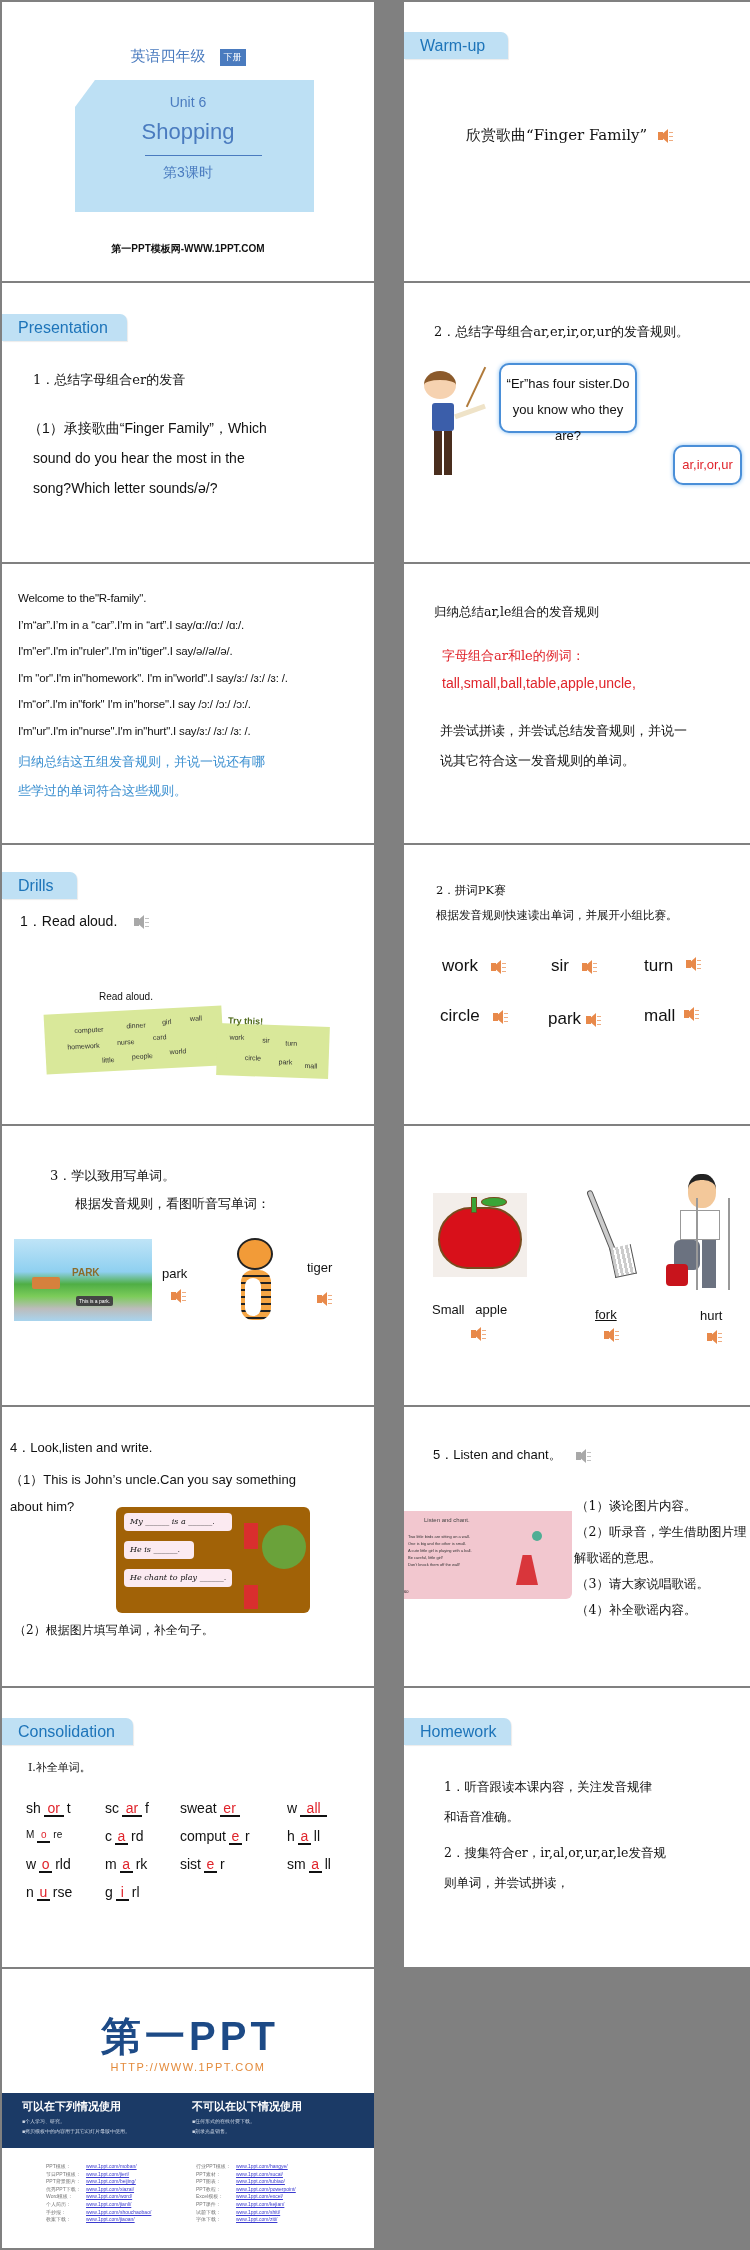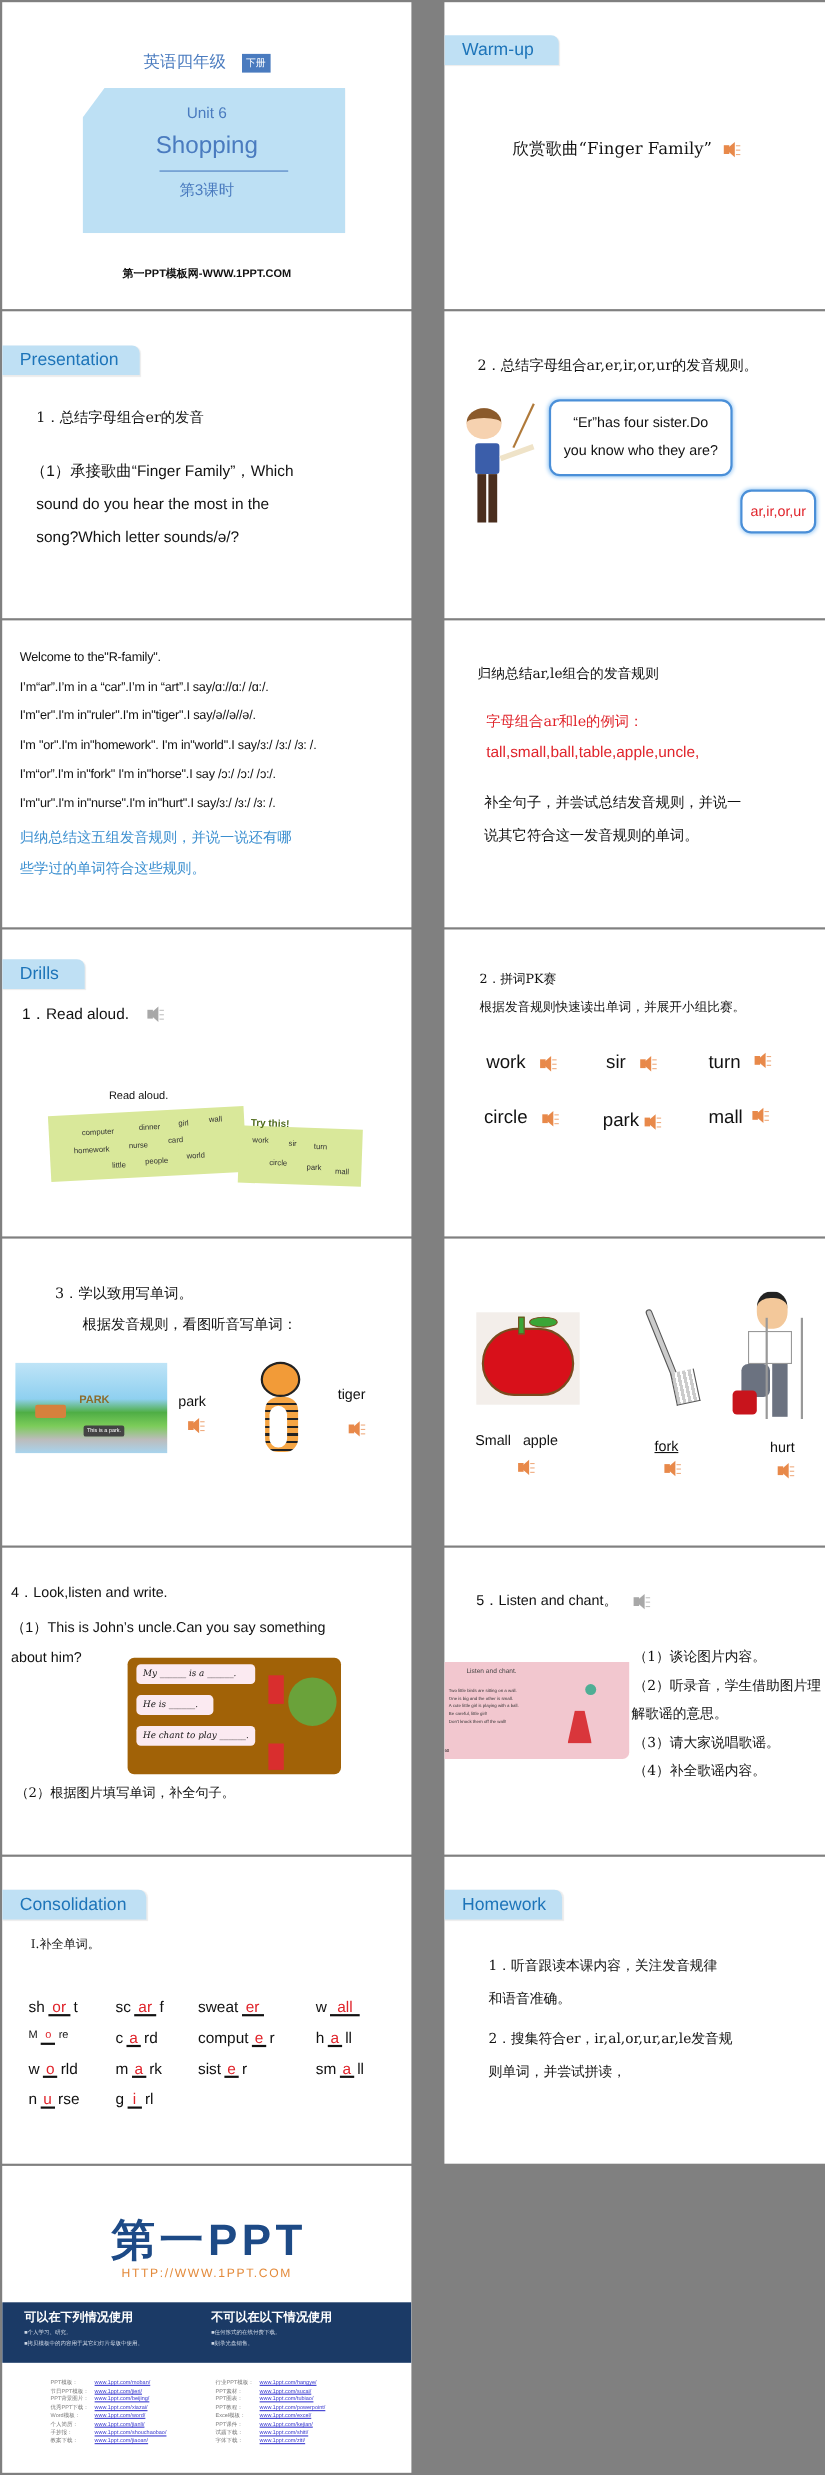--- a/index.html
+++ b/index.html
@@ -63,21 +63,21 @@
     <div class="serif" style="position:absolute;left:30px;top:40px;font-size:13px;">2．总结字母组合ar,er,ir,or,ur的发音规则。</div>
 
     <div style="position:absolute;left:16px;top:80px;width:70px;height:118px;">
       <div style="position:absolute;left:4px;top:8px;width:32px;height:28px;border-radius:50%;background:#f6d2b0;border-top:9px solid #8b5a2b;"></div>
       <div style="position:absolute;left:12px;top:40px;width:22px;height:28px;background:#3b5eaa;border-radius:3px;"></div>
       <div style="position:absolute;left:34px;top:46px;width:32px;height:5px;background:#efe3c8;transform:rotate(-20deg);"></div>
       <div style="position:absolute;left:55px;top:2px;width:2px;height:44px;background:#b07a3a;transform:rotate(25deg);"></div>
       <div style="position:absolute;left:14px;top:68px;width:8px;height:44px;background:#4a2e1e;"></div>
       <div style="position:absolute;left:24px;top:68px;width:8px;height:44px;background:#4a2e1e;"></div>
     </div>
-    <div class="bubble" style="left:95px;top:80px;width:167px;height:70px;">
+    <div class="bubble" style="left:95px;top:80px;width:138px;height:70px;">
       <div style="text-align:center;font-size:13px;line-height:26px;padding-top:6px;">
         <div>“Er”has four sister.Do</div>
         <div>you know who they are?</div>
       </div>
     </div>
     <div class="bubble" style="left:269px;top:162px;width:69px;height:40px;">
       <div style="text-align:center;font-size:13px;line-height:36px;color:#e0242b;">ar,ir,or,ur</div>
     </div>
   </div>
 
@@ -94,21 +94,21 @@
       <div>归纳总结这五组发音规则，并说一说还有哪</div>
       <div>些学过的单词符合这些规则。</div>
     </div>
   </div>
 
   <div class="slide col1" style="top:564px;">
     <div class="serif" style="position:absolute;left:30px;top:40px;font-size:12.5px;">归纳总结ar,le组合的发音规则</div>
     <div class="serif" style="position:absolute;left:38px;top:83px;font-size:13px;color:#e0242b;">字母组合ar和le的例词：</div>
     <div style="position:absolute;left:38px;top:111px;font-size:14px;color:#e0242b;">tall,small,ball,table,apple,uncle,</div>
     <div class="serif" style="position:absolute;left:36px;top:152px;font-size:13px;line-height:30px;">
-      <div>补全句子，并尝试总结发音规则，并说一</div>
+      <div>并尝试拼读，并尝试总结发音规则，并说一</div>
       <div>说其它符合这一发音规则的单词。</div>
     </div>
   </div>
 
   <div class="slide col0" style="top:845px;">
     <div class="tab" style="top:27px;width:75px;">Drills</div>
     <div style="position:absolute;left:18px;top:68px;font-size:14px;white-space:nowrap;">
       <span>1．Read aloud.</span>
       <span class="spk spk-gray" style="margin-left:12px;"><span class="body"></span><span class="cone"></span><span class="w" style="top:4px;"></span><span class="w" style="top:8px;"></span><span class="w" style="top:12px;"></span></span>
     </div>
@@ -261,21 +261,21 @@
       <div>（2）听录音，学生借助图片理</div>
       <div style="margin-left:-2px;">解歌谣的意思。</div>
       <div>（3）请大家说唱歌谣。</div>
       <div>（4）补全歌谣内容。</div>
     </div>
   </div>
 
   <div class="slide col0" style="top:1688px;">
     <div class="tab" style="top:30px;width:131px;">Consolidation</div>
     <div class="serif" style="position:absolute;left:26px;top:72px;font-size:11px;">Ⅰ.补全单词。</div>
-    <div id="fill-grid" style="position:absolute;left:0;top:16px;width:372px;height:279px;padding-left:28px;">
+    <div id="fill-grid" style="position:absolute;left:0;top:0;width:372px;height:279px;padding-left:28px;">
         <div class="fill-item" style="left: 24px; top: 112px; font-size: 14px;"><span>sh</span><span class="blank" style="min-width: 20px;">or</span><span>t</span></div>
         <div class="fill-item" style="left: 103px; top: 112px; font-size: 14px;"><span>sc</span><span class="blank" style="min-width: 20px;">ar</span><span>f</span></div>
         <div class="fill-item" style="left: 178px; top: 112px; font-size: 14px;"><span>sweat</span><span class="blank" style="min-width: 20px;">er</span><span></span></div>
         <div class="fill-item" style="left: 285px; top: 112px; font-size: 14px;"><span>w</span><span class="blank" style="min-width: 27px;">all</span><span></span></div>
         <div class="fill-item" style="left: 24px; top: 140px; font-size: 10px;"><span>M</span><span class="blank" style="min-width: 13px;">o</span><span>re</span></div>
         <div class="fill-item" style="left: 103px; top: 140px; font-size: 14px;"><span>c</span><span class="blank" style="min-width: 13px;">a</span><span>rd</span></div>
         <div class="fill-item" style="left: 178px; top: 140px; font-size: 14px;"><span>comput</span><span class="blank" style="min-width: 13px;">e</span><span>r</span></div>
         <div class="fill-item" style="left: 285px; top: 140px; font-size: 14px;"><span>h</span><span class="blank" style="min-width: 13px;">a</span><span>ll</span></div>
         <div class="fill-item" style="left: 24px; top: 168px; font-size: 14px;"><span>w</span><span class="blank" style="min-width: 13px;">o</span><span>rld</span></div>
         <div class="fill-item" style="left: 103px; top: 168px; font-size: 14px;"><span>m</span><span class="blank" style="min-width: 13px;">a</span><span>rk</span></div>

